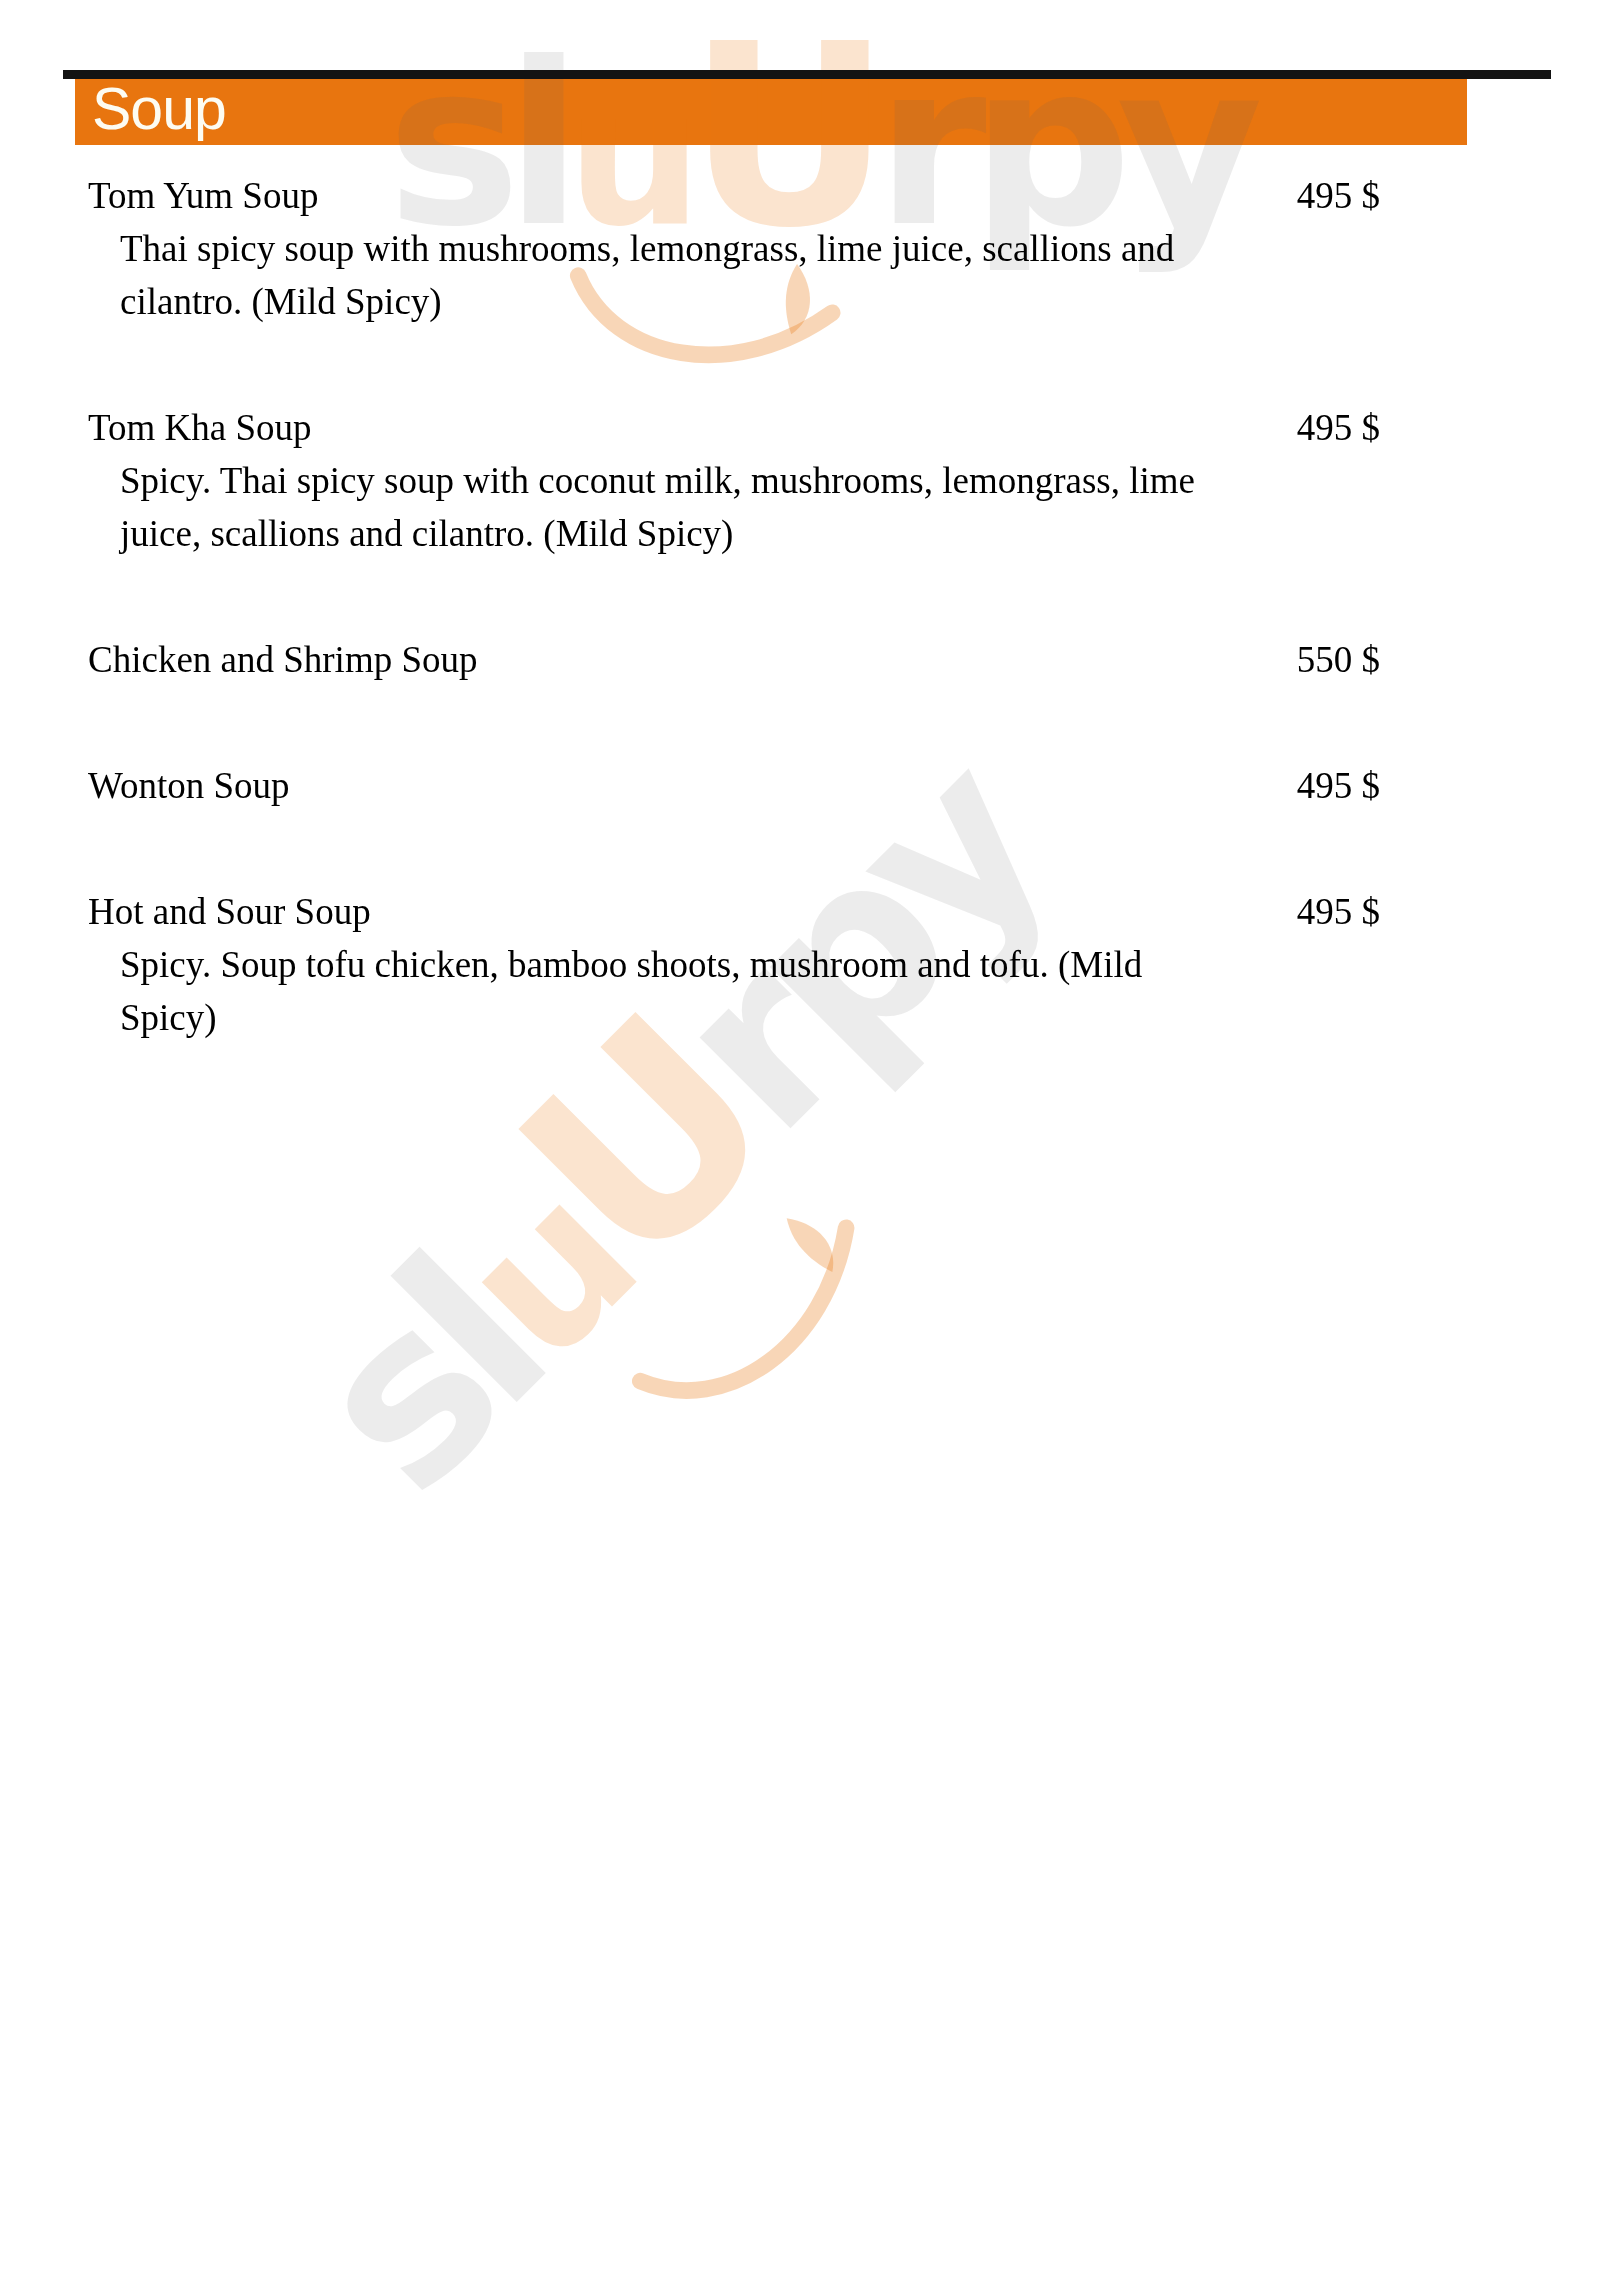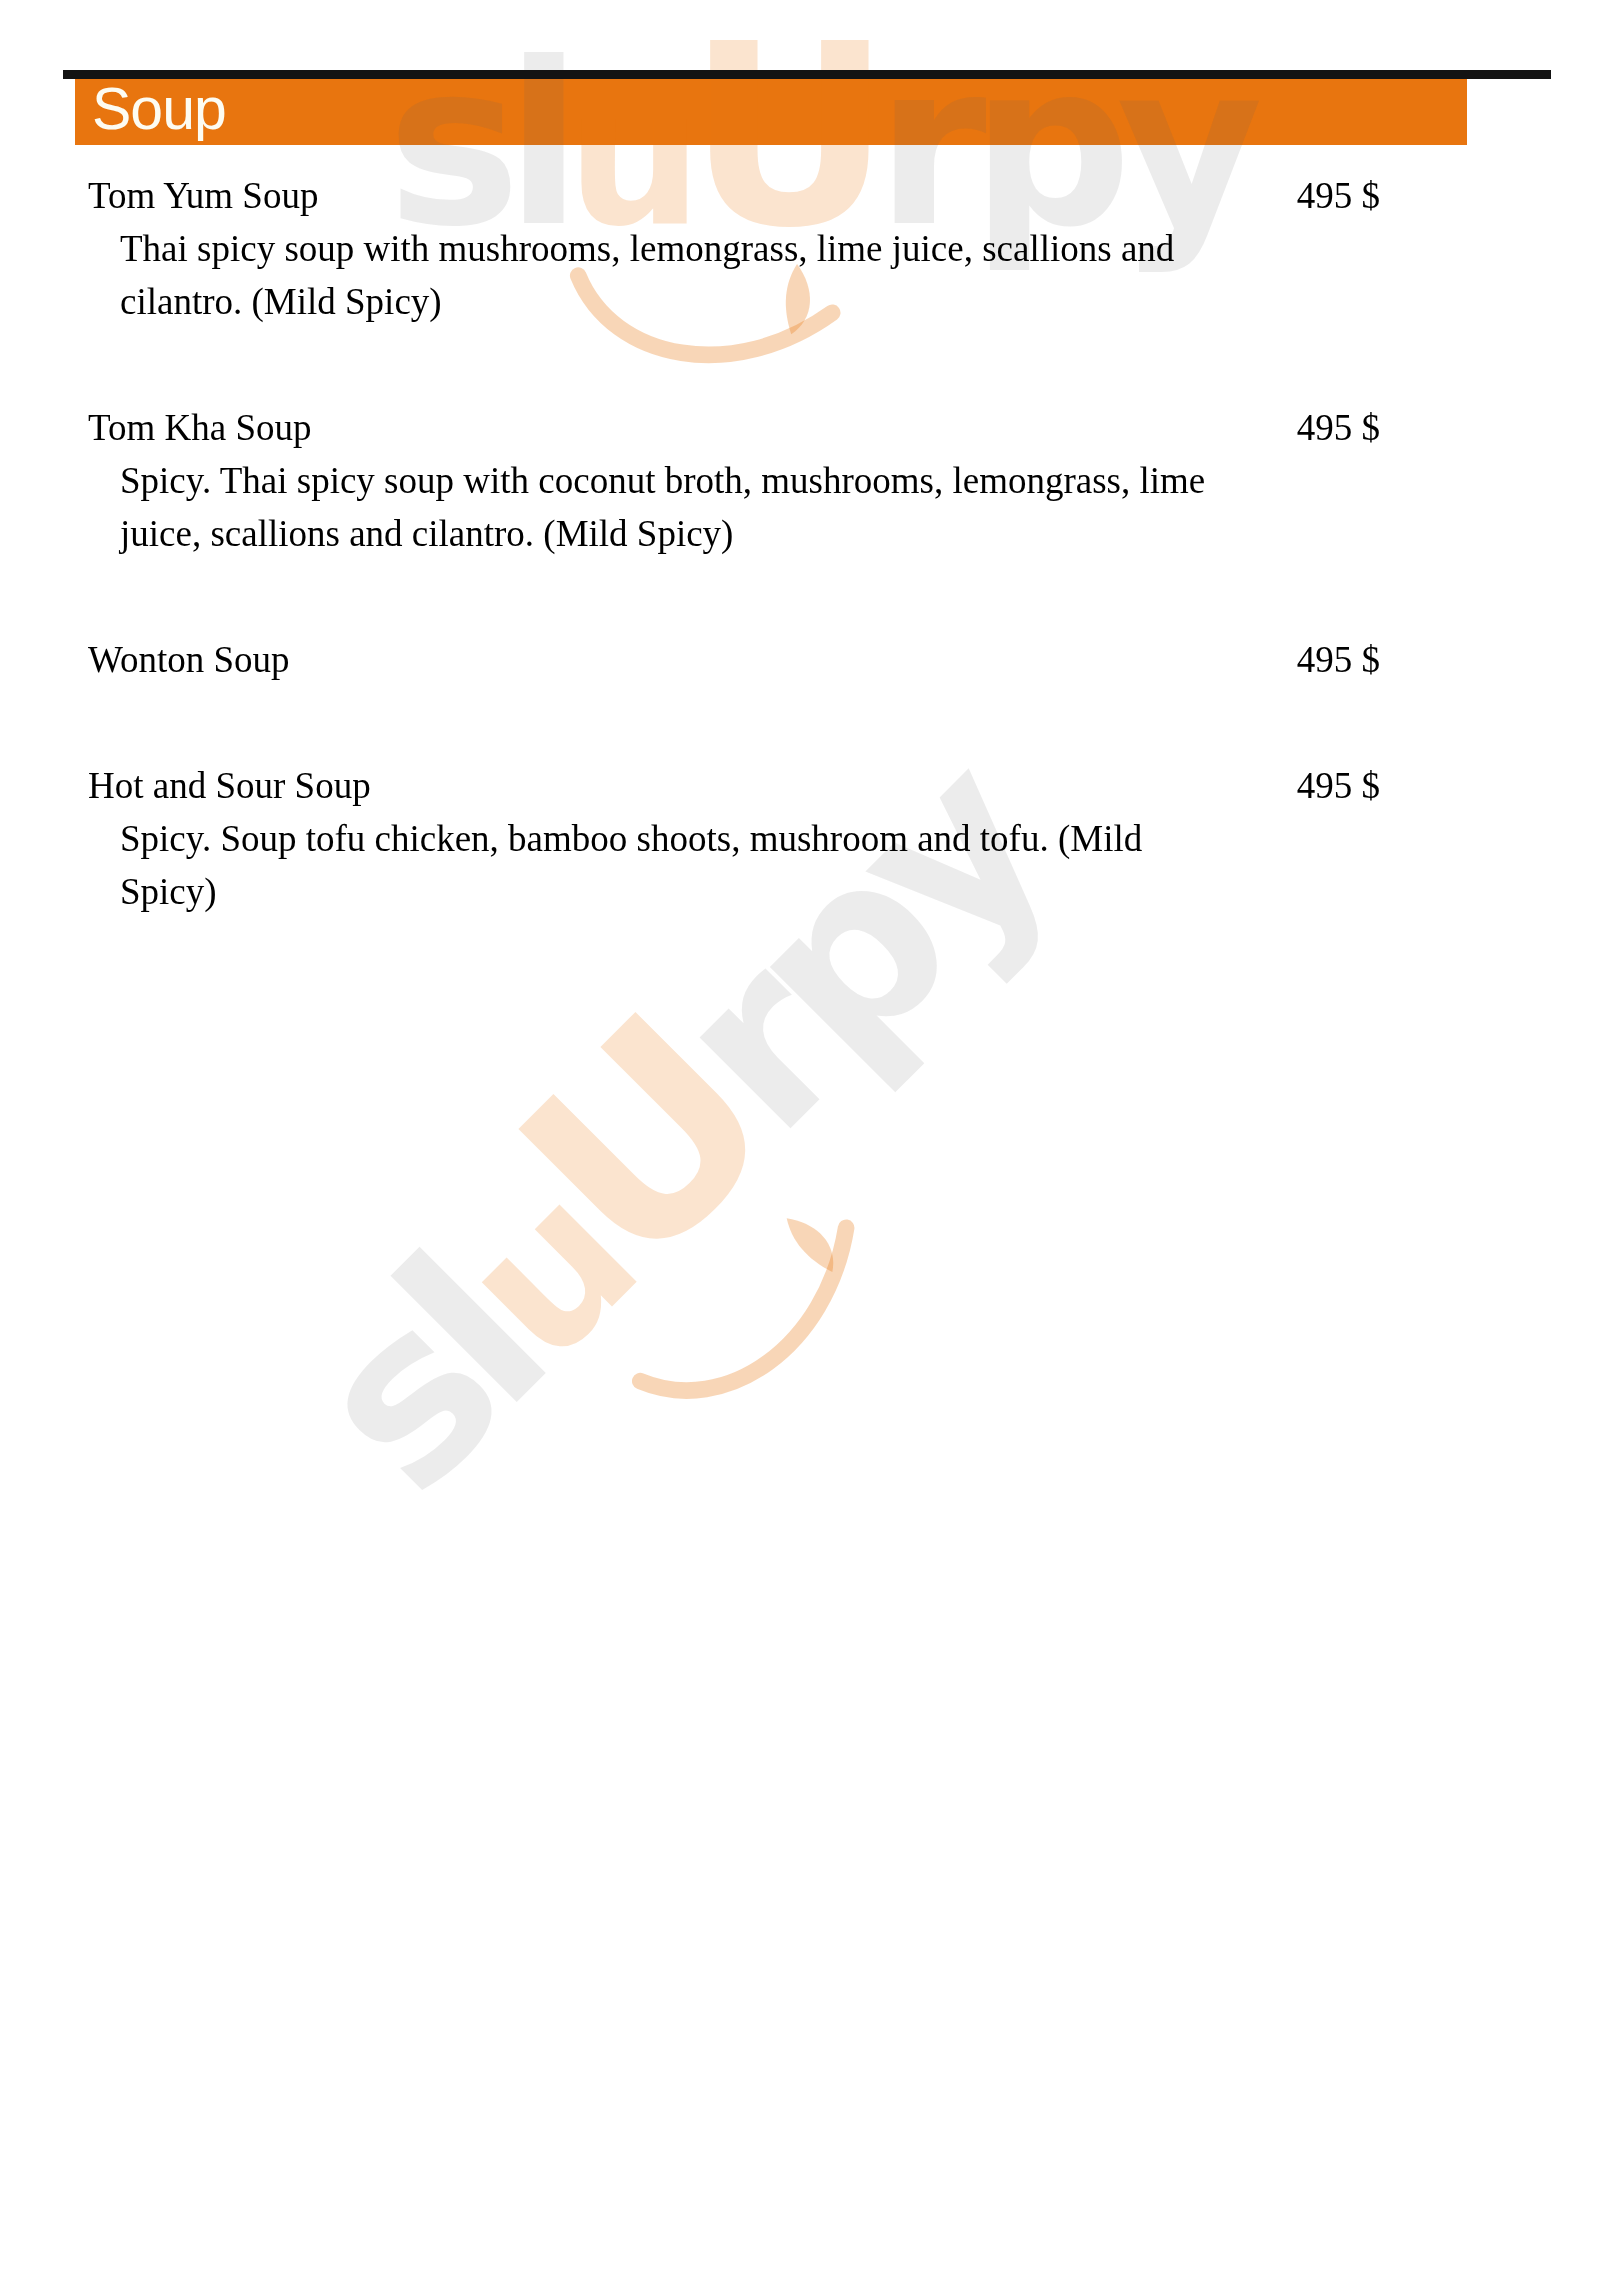--- a/index.html
+++ b/index.html
@@ -129,24 +129,28 @@
         <span class="item-price">495 $</span>
       </div>
       <div class="item-desc">Thai spicy soup with mushrooms, lemongrass, lime juice, scallions and cilantro. (Mild Spicy)</div>
     </div>
 
     <div class="item">
       <div class="item-row">
         <span class="item-name">Tom Kha Soup</span>
         <span class="item-price">495 $</span>
       </div>
-      <div class="item-desc">Spicy. Thai spicy soup with coconut broth, mushrooms, lemongrass, lime juice, scallions and cilantro. (Mild Spicy)</div>
+      <div class="item-desc">Spicy. Thai spicy soup with coconut milk, mushrooms, lemongrass, lime juice, scallions and cilantro. (Mild Spicy)</div>
     </div>
 
     <div class="item">
+      <div class="item-row">
+        <span class="item-name">Chicken and Shrimp Soup</span>
+        <span class="item-price">550 $</span>
+      </div>
     </div>
 
     <div class="item">
       <div class="item-row">
         <span class="item-name">Wonton Soup</span>
         <span class="item-price">495 $</span>
       </div>
     </div>
 
 

